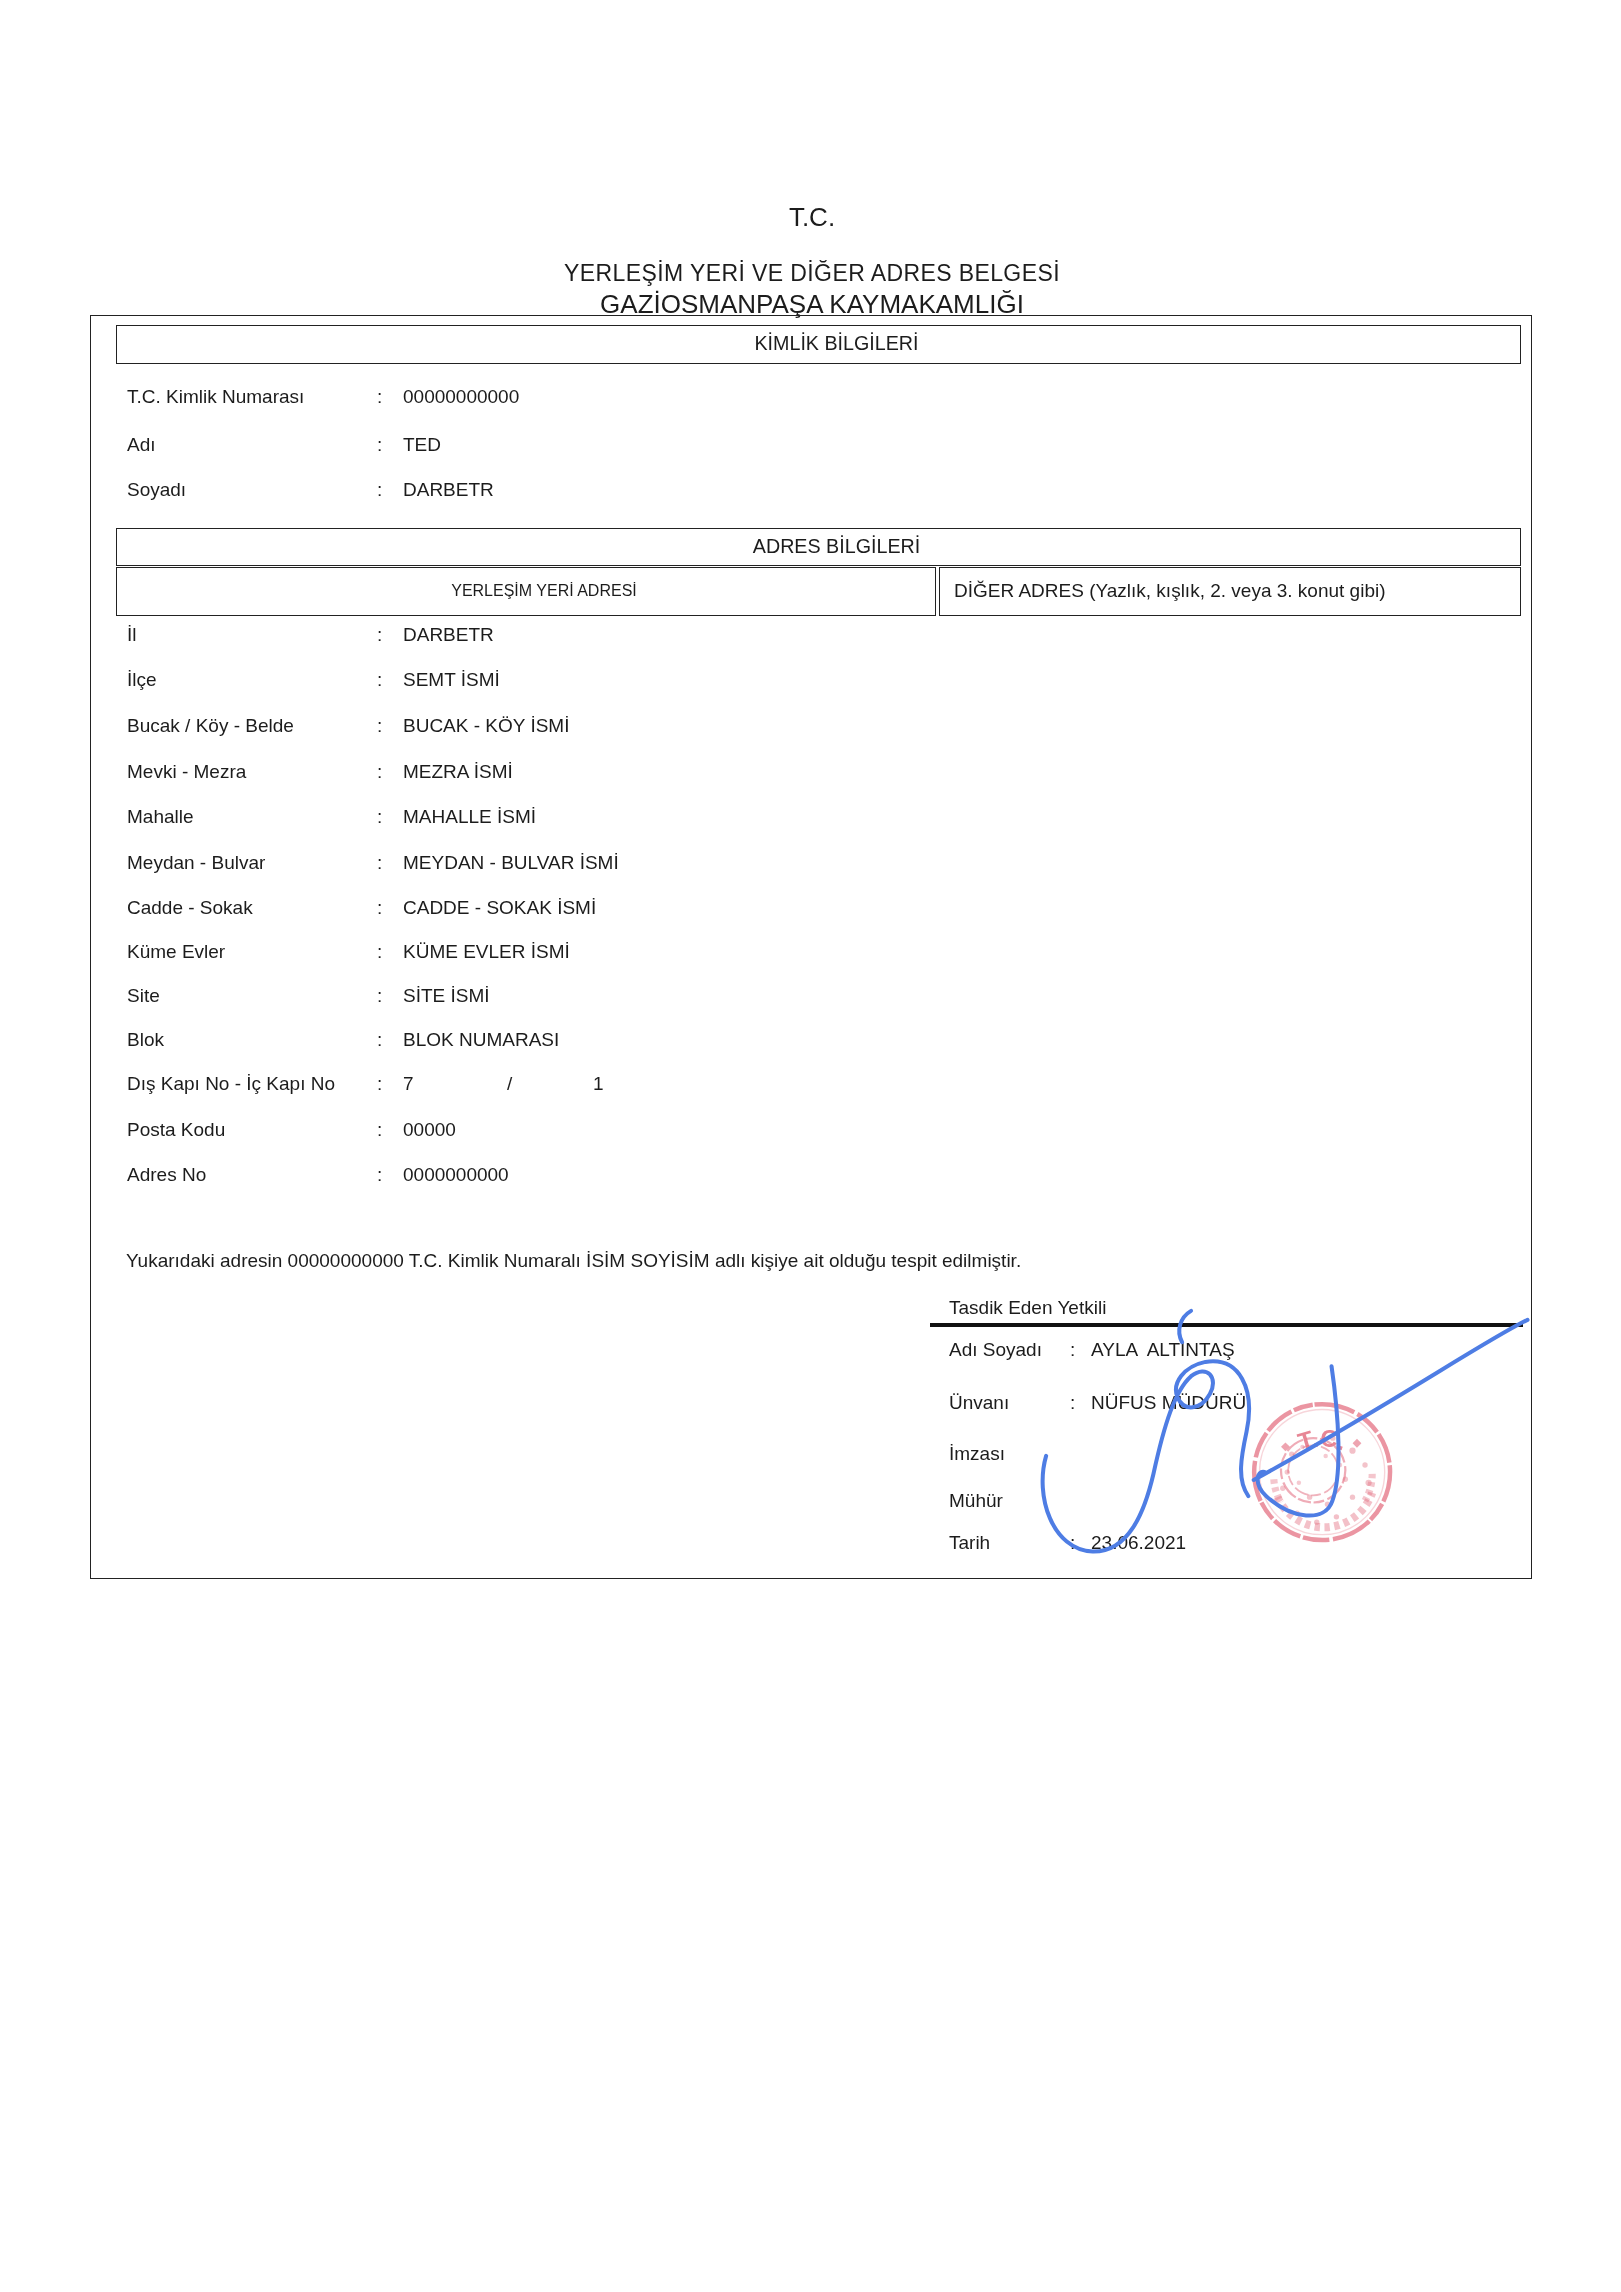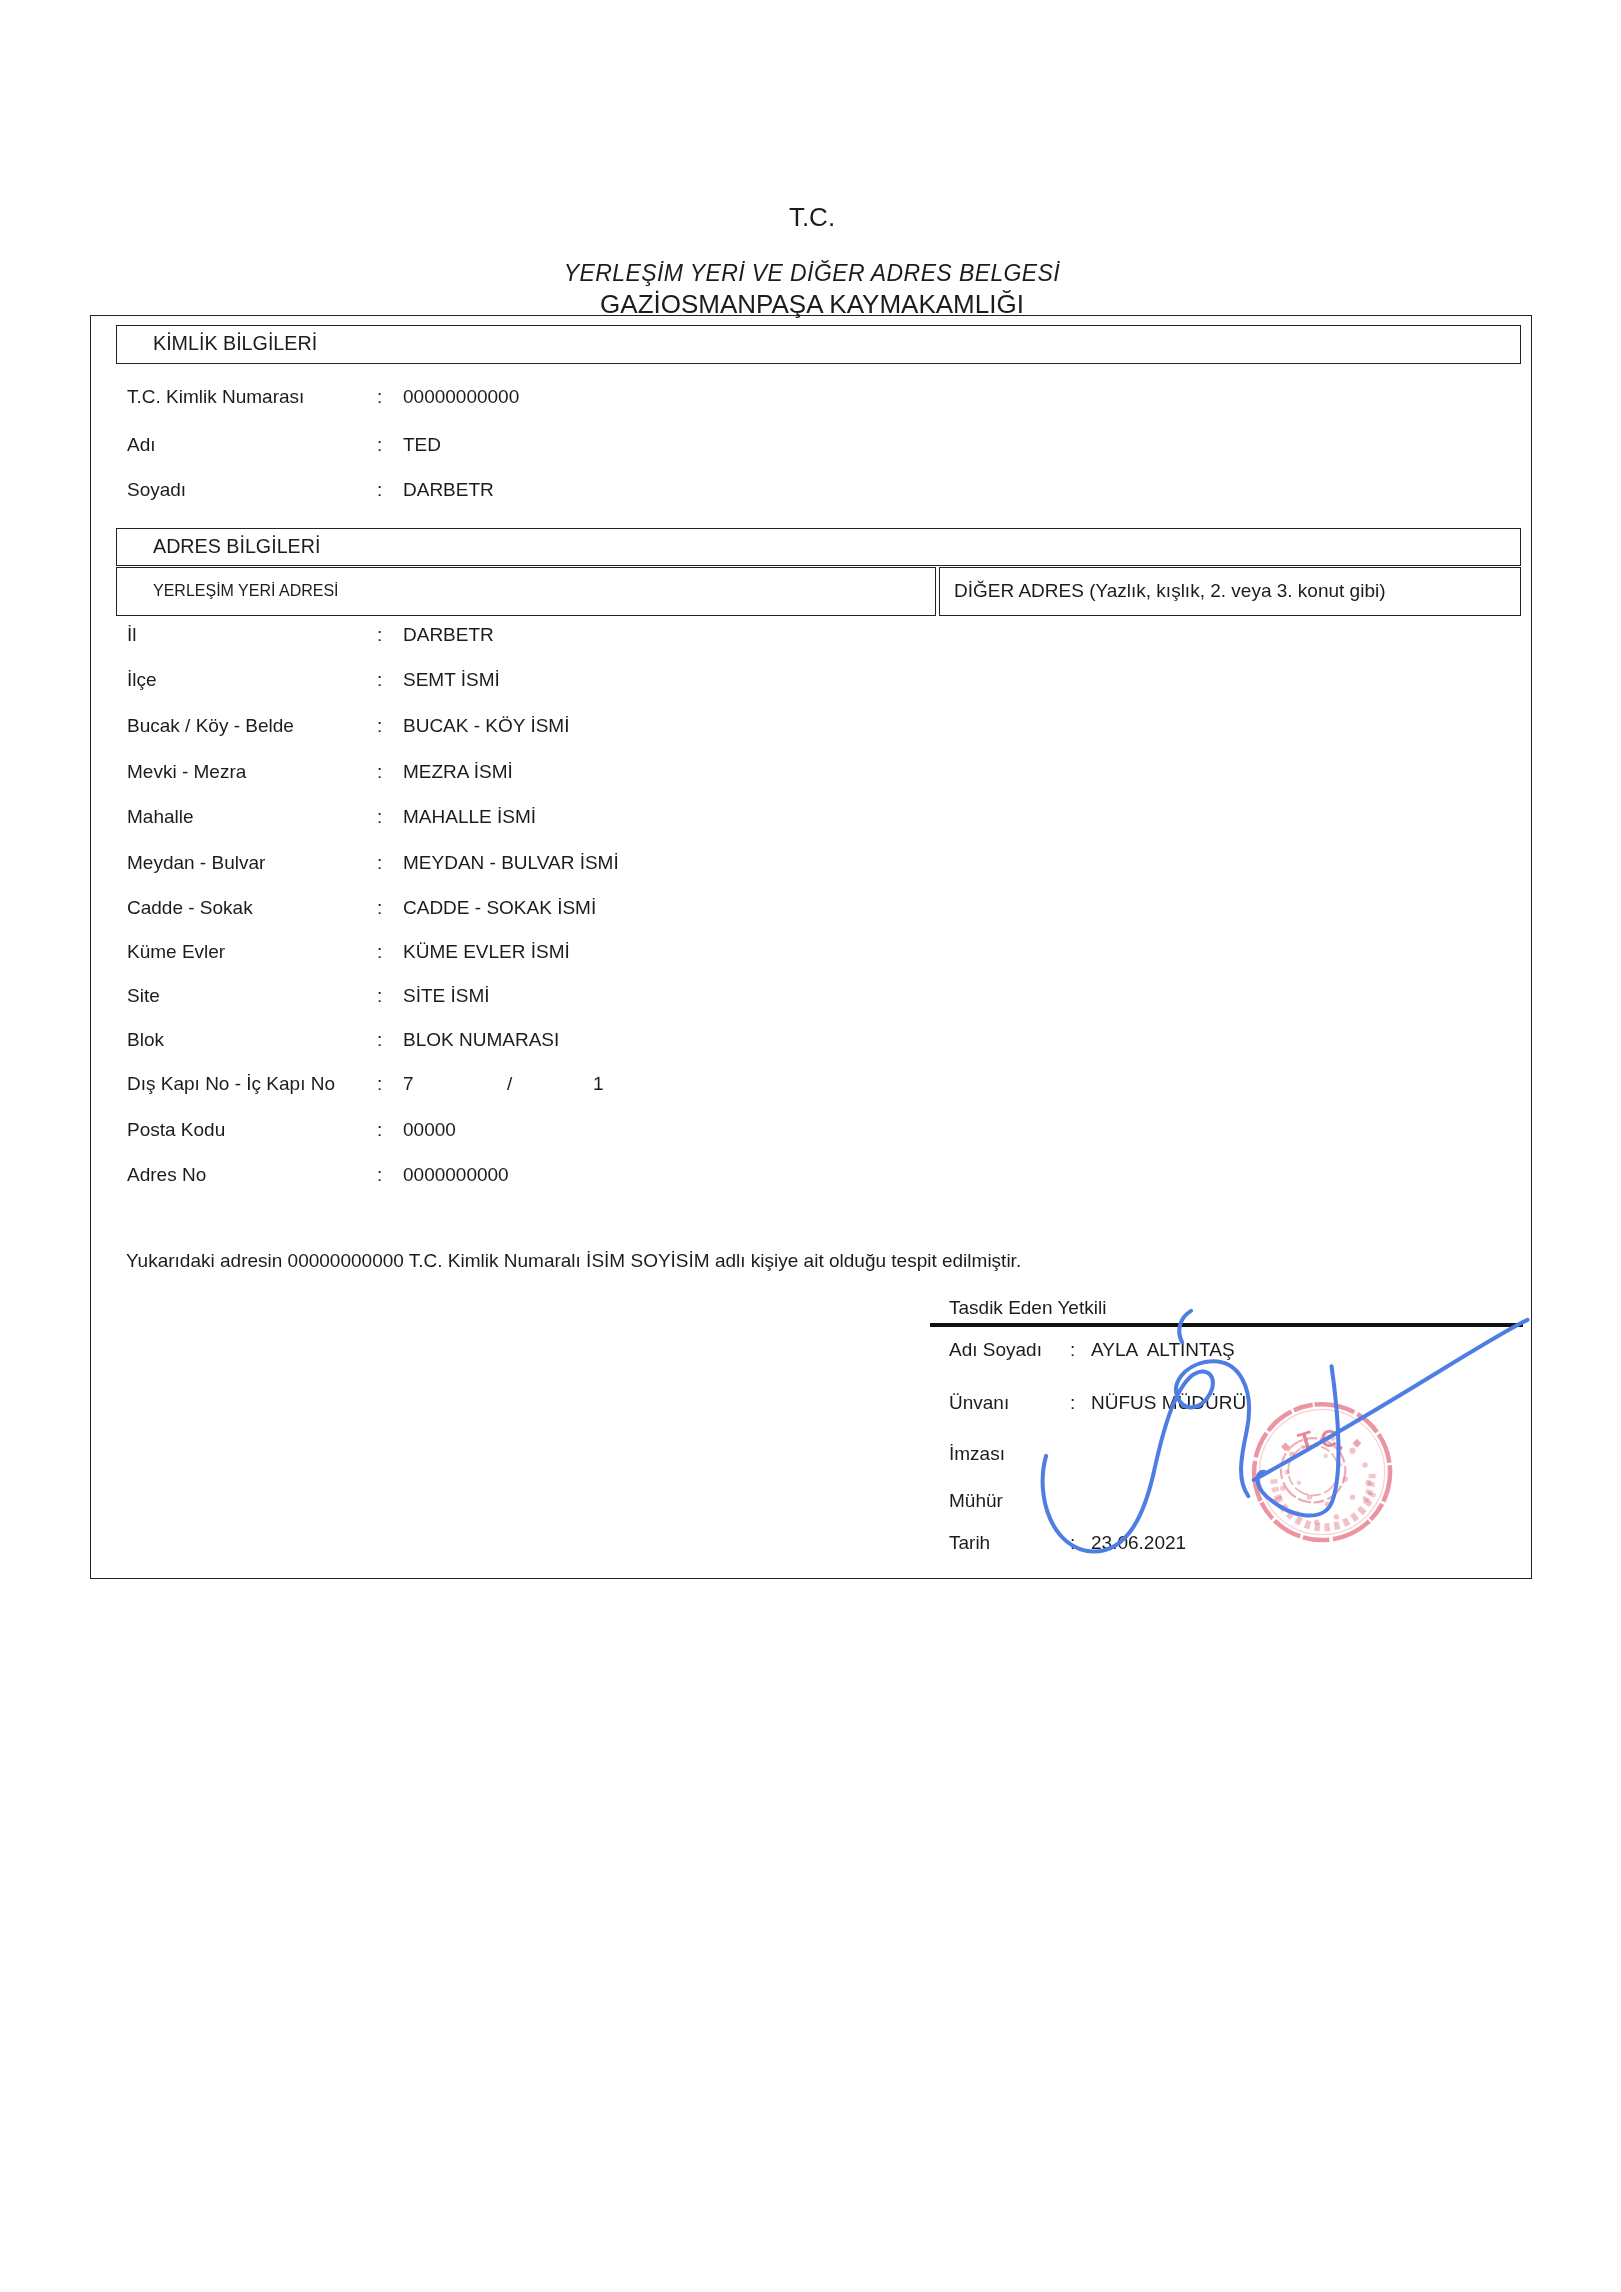--- a/index.html
+++ b/index.html
@@ -5,25 +5,25 @@
   html,body{margin:0;padding:0;background:#ffffff;}
   .page{
     position:relative;width:1621px;height:1701px;background:#ffffff;
     font-family:"Liberation Sans","DejaVu Sans",sans-serif;color:#1c1c1c;
     overflow:hidden;
     border-radius:12px;
   }
   .doc-header{position:absolute;left:90px;top:145px;width:1444px;text-align:center;
     font-size:26px;line-height:29px;white-space:pre;}
   .doc-title{position:absolute;left:90px;top:261px;width:1444px;text-align:center;
-    font-size:23px;line-height:24px;letter-spacing:0.4px;font-style:italic;}
+    font-size:23px;line-height:24px;letter-spacing:0.4px;}
   .outer-box{position:absolute;left:90px;top:315px;width:1442px;height:1264px;
     border:1.8px solid #222;box-sizing:border-box;}
   .sec-box{position:absolute;border:1.8px solid #222;box-sizing:border-box;
-    font-size:19.7px;background:#fff;padding-left:36px;}
+    text-align:center;font-size:19.7px;background:#fff;padding-left:36px;}
   .sec-kimlik{left:116px;top:325px;width:1405px;height:39px;line-height:35px;}
   .sec-adres{left:116px;top:528px;width:1405px;height:38px;line-height:34px;}
   .sub-left{left:116px;top:567px;width:820px;height:49px;line-height:46px;font-size:16px;}
   .sub-right{left:939px;top:567px;width:582px;height:49px;line-height:46px;
     font-size:19px;text-align:left;padding-left:14px;}
   .frow{position:absolute;left:0;width:1621px;height:25px;line-height:25px;font-size:19px;}
   .frow span{position:absolute;white-space:pre;}
   .lbl{left:127px;}
   .sep{left:377px;}
   .val{left:403px;}

